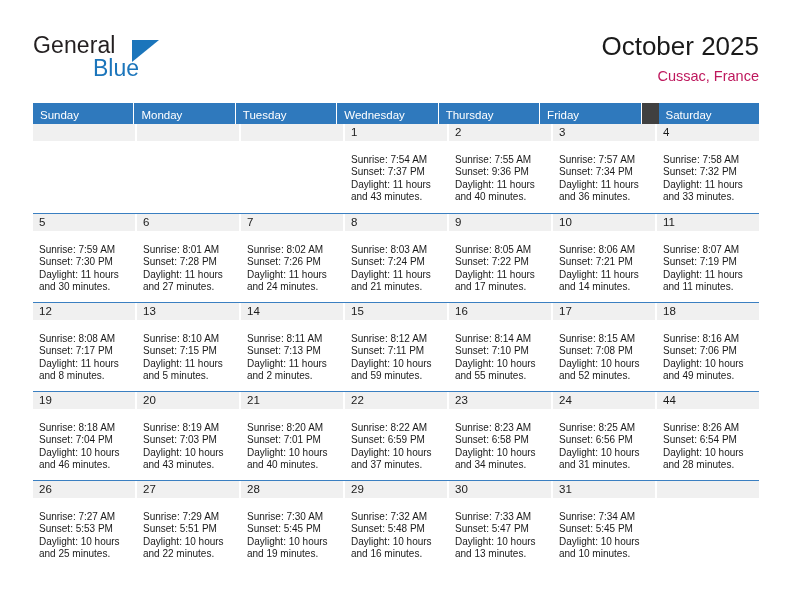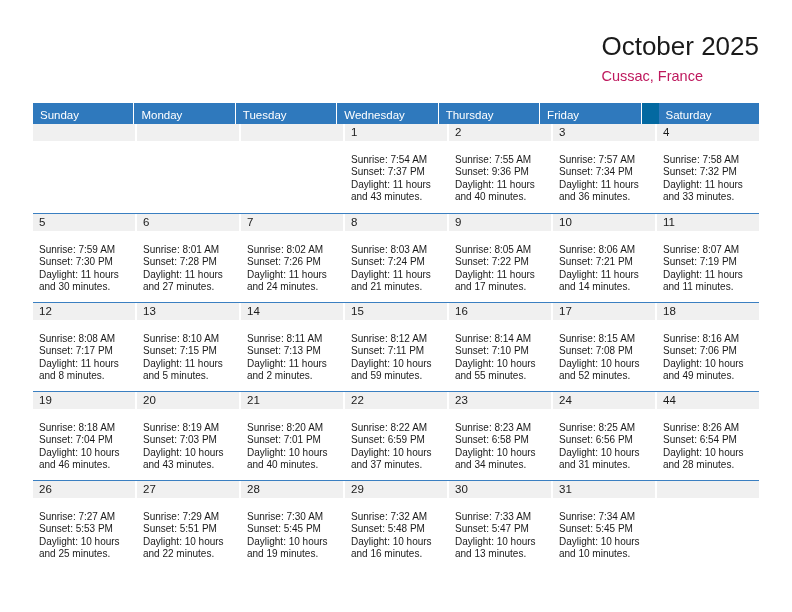--- a/index.html
+++ b/index.html
@@ -61,21 +61,21 @@
     top: 8px;
     width: 0;
     height: 0;
     border-left: 27px solid #1b75bb;
     border-bottom: 22px solid transparent;
   }
   .title-block {
     position: absolute;
     right: 0;
     top: 0;
-    text-align: left;
+    text-align: right;
   }
   .cal-title {
     font-size: 26px;
     color: #1a1a1a;
     line-height: 32px;
     white-space: nowrap;
   }
   .cal-subtitle {
     font-size: 14.5px;
     color: #be185d;
@@ -86,21 +86,21 @@
 
   
   .calendar {
     position: absolute;
     left: 33px;
     top: 103px;
     width: 726px;
   }
   .weekday-row {
     display: flex;
-    background: #0369a1;
+    background: #404040;
   }
   .weekday {
     flex: 1 1 0;
     background: #2f79bd;
     color: #ffffff;
     font-size: 11.5px;
     line-height: 14px;
     padding: 5px 0 5px 7px;
     box-sizing: border-box;
     height: 21px;
@@ -144,20 +144,25 @@
   }
   .day-info div { white-space: nowrap; }
 </style>
 </head>
 <body>
 
 <div class="page">
 
   <div class="header">
 
+    <div class="brand">
+      <span class="brand-general">General</span>
+      <span class="brand-flag"></span>
+      <span class="brand-blue">Blue</span>
+    </div>
 
     <div class="title-block">
       <div class="cal-title">October 2025</div>
       <div class="cal-subtitle">Cussac, France</div>
     </div>
 
   </div>
 
   <div class="calendar">
 

